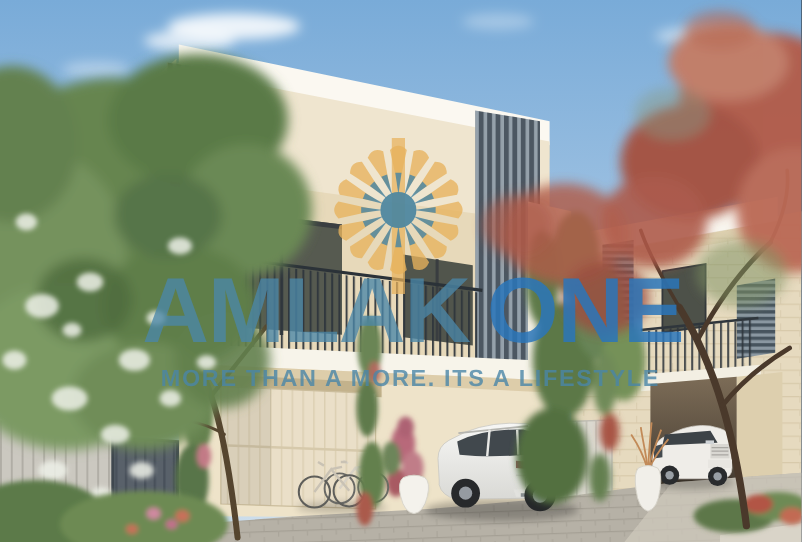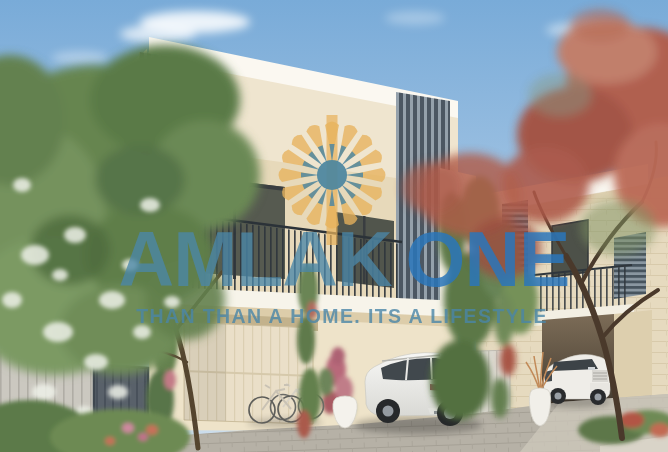--- a/index.html
+++ b/index.html
@@ -383,16 +383,16 @@
       <use href="#tealray" class="tealray" transform="rotate(270)"></use>
           <use href="#tealray" class="tealray" transform="rotate(292.5)"></use>
       <use href="#tealray" class="tealray" transform="rotate(315)"></use>
           <use href="#tealray" class="tealray" transform="rotate(337.5)"></use>
     </g>
     <circle class="core" cx="0" cy="0" r="15"></circle>
   </svg>
   <div class="wm-brand">
     <span class="first">AMLAK</span><span class="second">ONE</span>
   </div>
-  <div class="wm-tagline">THAN THAN A HOME. ITS A LIFESTYLE</div>
+  <div class="wm-tagline">MORE THAN A MORE. ITS A LIFESTYLE</div>
 </div>
 
 </div>
 
 </body></html>

